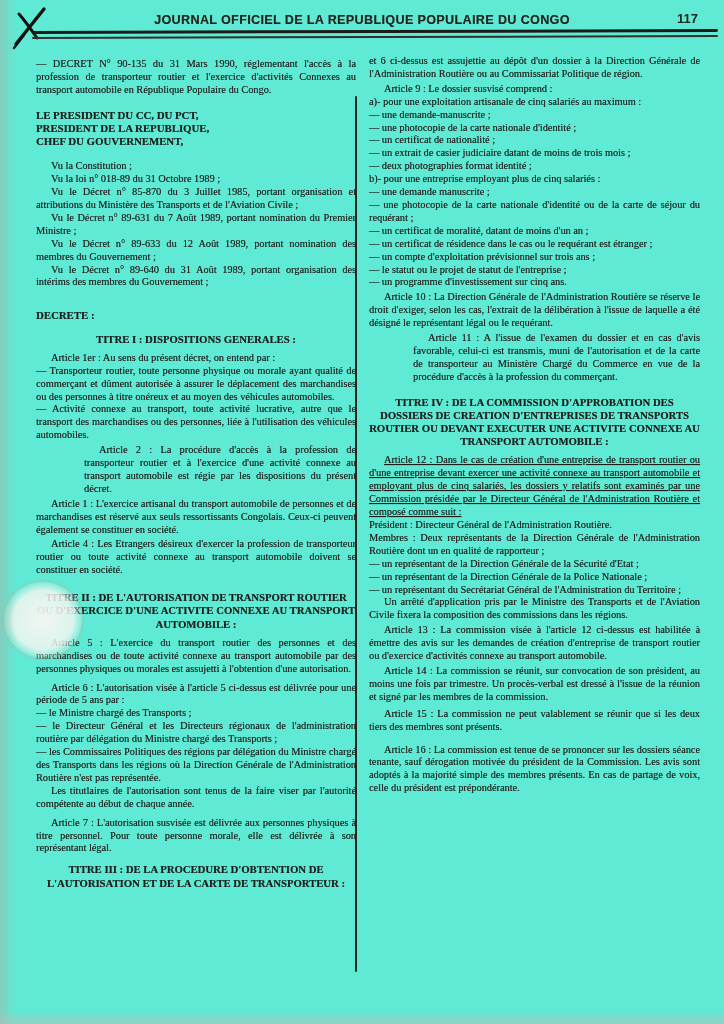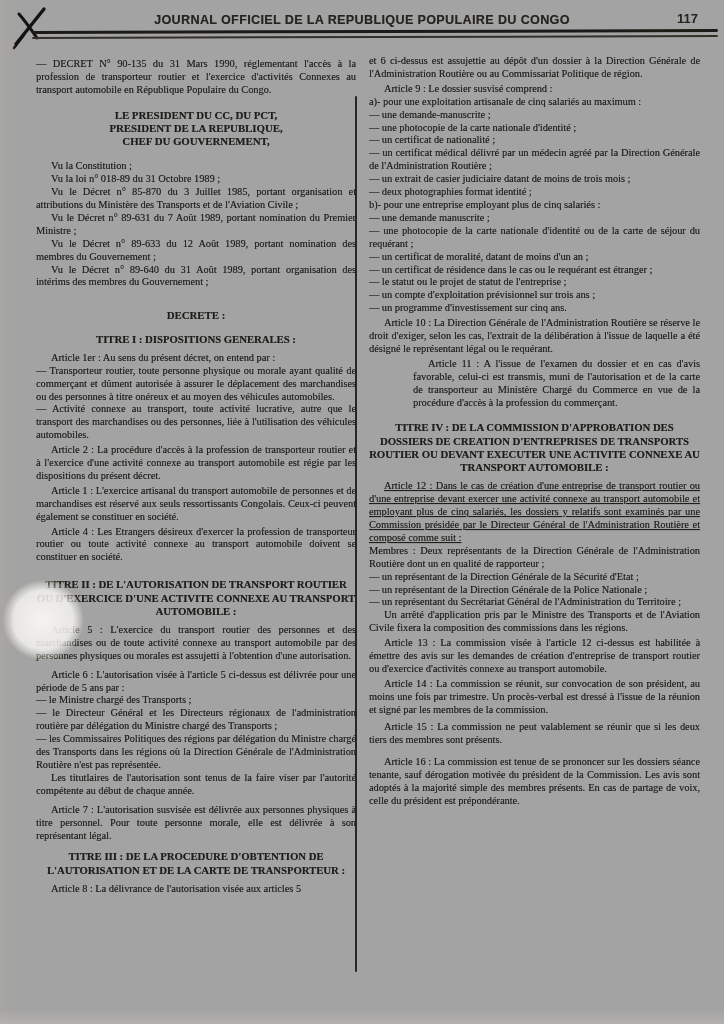--- a/index.html
+++ b/index.html
@@ -1,18 +1,18 @@
 <!DOCTYPE html>
 <html><head>
 <meta charset="utf-8">
 <style>
   html,body { margin:0; padding:0; background:#d8d6d2; }
   .page {
     position:relative; width:724px; height:1024px; margin:0 auto;
-    background:#a3a3a3;
+    background:#5eead4;
     font-family:"Liberation Serif", serif;
     color:#201e1b; overflow:hidden;
   }
   .edge-shade {
     position:absolute; left:0; top:0; width:16px; height:100%;
     background:linear-gradient(to right, rgba(175,171,163,0.45), rgba(175,171,163,0));
     pointer-events:none;
   }
   .bottom-shade {
     position:absolute; left:0; bottom:0; width:100%; height:14px;
@@ -40,21 +40,21 @@
   .col { position:absolute; }
   .col-left  { left:36px;  top:58px; width:320px; }
   .col-right { left:369px; top:55px; width:331px; }
   .blk {
     margin:0; font-size:10.3px; line-height:12.9px; text-align:justify;
     text-shadow:0.2px 0.2px 0.35px rgba(32,30,26,0.55);
   }
   .blk.indent { text-indent:15px; }
   .blk.flush  { text-indent:0; }
   .blk.center {
-    text-align:center; font-weight:bold; white-space:pre-line; text-indent:0;
+    font-weight:bold; white-space:pre-line; text-indent:0;
     font-size:10.8px; line-height:13.2px;
   }
   .blk.head {
     text-align:center; font-weight:bold; text-indent:0;
     font-size:10.7px; line-height:13.2px; margin-top:10px; margin-bottom:6px;
   }
   .stamp {
     position:absolute; left:2px; top:580px; width:82px; height:80px;
     border-radius:50%;
     background:radial-gradient(ellipse at center,
@@ -94,56 +94,55 @@
       <p class="blk indent">Vu la loi n° 018-89 du 31 Octobre 1989 ;</p>
       <p class="blk indent">Vu le Décret n° 85-870 du 3 Juillet 1985, portant organisation et attributions du Ministère des Transports et de l'Aviation Civile ;</p>
       <p class="blk indent">Vu le Décret n° 89-631 du 7 Août 1989, portant nomination du Premier Ministre ;</p>
       <p class="blk indent">Vu le Décret n° 89-633 du 12 Août 1989, portant nomination des membres du Gouvernement ;</p>
       <p class="blk indent">Vu le Décret n° 89-640 du 31 Août 1989, portant organisation des intérims des membres du Gouvernement ;</p>
       <p class="blk center" style="margin-top: 20px;">DECRETE :</p>
       <p class="blk head" style="margin-top: 10px;">TITRE I : DISPOSITIONS GENERALES :</p>
       <p class="blk indent" style="margin-top: 4px;">Article 1er : Au sens du présent décret, on entend par :</p>
       <p class="blk flush">— Transporteur routier, toute personne physique ou morale ayant qualité de commerçant et dûment autorisée à assurer le déplacement des marchandises ou des personnes à titre onéreux et au moyen des véhicules automobiles.</p>
       <p class="blk flush">— Activité connexe au transport, toute activité lucrative, autre que le transport des marchandises ou des personnes, liée à l'utilisation des véhicules automobiles.</p>
-      <p class="blk indent" style="margin-top: 2px;">Article 2 : La procédure d'accès à la profession de transporteur routier et à l'exercice d'une activité connexe au transport automobile est régie par les dispositions du présent décret.</p>
+      <p class="blk indent" style="margin-top: 2px; margin-left: 48px;">Article 2 : La procédure d'accès à la profession de transporteur routier et à l'exercice d'une activité connexe au transport automobile est régie par les dispositions du présent décret.</p>
       <p class="blk indent" style="margin-top: 2px;">Article 1 : L'exercice artisanal du transport automobile de personnes et de marchandises est réservé aux seuls ressortissants Congolais. Ceux-ci peuvent également se constituer en société.</p>
       <p class="blk indent" style="margin-top: 2px;">Article 4 : Les Etrangers désireux d'exercer la profession de transporteur routier ou toute activité connexe au transport automobile doivent se constituer en société.</p>
       <p class="blk head" style="margin-top: 14px;">TITRE II : DE L'AUTORISATION DE TRANSPORT ROUTIER OU D'EXERCICE D'UNE ACTIVITE CONNEXE AU TRANSPORT AUTOMOBILE :</p>
       <p class="blk indent" style="margin-top: 6px;">Article 5 : L'exercice du transport routier des personnes et des marchandises ou de toute activité connexe au transport automobile par des personnes physiques ou morales est assujetti à l'obtention d'une autorisation.</p>
       <p class="blk indent" style="margin-top: 6px;">Article 6 : L'autorisation visée à l'article 5 ci-dessus est délivrée pour une période de 5 ans par :</p>
       <p class="blk flush">— le Ministre chargé des Transports ;</p>
       <p class="blk flush">— le Directeur Général et les Directeurs régionaux de l'administration routière par délégation du Ministre chargé des Transports ;</p>
       <p class="blk flush">— les Commissaires Politiques des régions par délégation du Ministre chargé des Transports dans les régions où la Direction Générale de l'Administration Routière n'est pas représentée.</p>
       <p class="blk indent">Les titutlaires de l'autorisation sont tenus de la faire viser par l'autorité compétente au début de chaque année.</p>
       <p class="blk indent" style="margin-top: 6px;">Article 7 : L'autorisation susvisée est délivrée aux personnes physiques à titre personnel. Pour toute personne morale, elle est délivrée à son représentant légal.</p>
       <p class="blk head" style="margin-top: 8px;">TITRE III : DE LA PROCEDURE D'OBTENTION DE L'AUTORISATION ET DE LA CARTE DE TRANSPORTEUR :</p>
-      <p class="blk indent">Article 8 : La délivrance de l'autorisation visée aux articles 5</p>
     </div>
   <div class="col col-right">
       <p class="blk flush">et 6 ci-dessus est assujettie au dépôt d'un dossier à la Direction Générale de l'Administration Routière ou au Commissariat Politique de région.</p>
       <p class="blk indent" style="margin-top: 2px;">Article 9 : Le dossier susvisé comprend :</p>
       <p class="blk flush">a)- pour une exploitation artisanale de cinq salariés au maximum :</p>
       <p class="blk flush">— une demande-manuscrite ;</p>
       <p class="blk flush">— une photocopie de la carte nationale d'identité ;</p>
       <p class="blk flush">— un certificat de nationalité ;</p>
-      <p class="blk flush">— un certificat médical délivré par un médecin agréé par la Direction Générale de l'Administration Routière ;</p>
       <p class="blk flush">— un extrait de casier judiciaire datant de moins de trois mois ;</p>
       <p class="blk flush">— deux photographies format identité ;</p>
       <p class="blk flush">b)- pour une entreprise employant plus de cinq salariés :</p>
       <p class="blk flush">— une demande manuscrite ;</p>
       <p class="blk flush">— une photocopie de la carte nationale d'identité ou de la carte de séjour du requérant ;</p>
       <p class="blk flush">— un certificat de moralité, datant de moins d'un an ;</p>
       <p class="blk flush">— un certificat de résidence dans le cas ou le requérant est étranger ;</p>
+      <p class="blk flush">— un compte d'exploitation prévisionnel sur trois ans ;</p>
       <p class="blk flush">— le statut ou le projet de statut de l'entreprise ;</p>
-      <p class="blk flush">— un compte d'exploitation prévisionnel sur trois ans ;</p>
       <p class="blk flush">— un programme d'investissement sur cinq ans.</p>
       <p class="blk indent" style="margin-top: 2px;">Article 10 : La Direction Générale de l'Administration Routière se réserve le droit d'exiger, selon les cas, l'extrait de la délibération à l'issue de laquelle a été désigné le représentant légal ou le requérant.</p>
       <p class="blk indent" style="margin-top: 2px; margin-left: 44px;">Article 11 : A l'issue de l'examen du dossier et en cas d'avis favorable, celui-ci est transmis, muni de l'autorisation et de la carte de transporteur au Ministère Chargé du Commerce en vue de la procédure d'accès à la profession du commerçant.</p>
       <p class="blk head" style="margin-top: 12px;">TITRE IV : DE LA COMMISSION D'APPROBATION DES DOSSIERS DE CREATION D'ENTREPRISES DE TRANSPORTS ROUTIER OU DEVANT EXECUTER UNE ACTIVITE CONNEXE AU TRANSPORT AUTOMOBILE :</p>
       <p class="blk indent" style="margin-top: 6px; text-decoration: underline;">Article 12 : Dans le cas de création d'une entreprise de transport routier ou d'une entreprise devant exercer une activité connexe au transport automobile et employant plus de cinq salariés, les dossiers y relatifs sont examinés par une Commission présidée par le Directeur Général de l'Administration Routière et composé comme suit :</p>
+      <p class="blk flush">Président : Directeur Général de l'Administration Routière.</p>
       <p class="blk flush">Membres : Deux représentants de la Direction Générale de l'Administration Routière dont un en qualité de rapporteur ;</p>
       <p class="blk flush">— un représentant de la Direction Générale de la Sécurité d'Etat ;</p>
       <p class="blk flush">— un représentant de la Direction Générale de la Police Nationale ;</p>
       <p class="blk flush">— un représentant du Secrétariat Général de l'Administration du Territoire ;</p>
       <p class="blk indent">Un arrêté d'application pris par le Ministre des Transports et de l'Aviation Civile fixera la composition des commissions dans les régions.</p>
       <p class="blk indent" style="margin-top: 2px;">Article 13 : La commission visée à l'article 12 ci-dessus est habilitée à émettre des avis sur les demandes de création d'entreprise de transport routier ou d'exercice d'activités connexe au transport automobile.</p>
       <p class="blk indent" style="margin-top: 2px;">Article 14 : La commission se réunit, sur convocation de son président, au moins une fois par trimestre. Un procès-verbal est dressé à l'issue de la réunion et signé par les membres de la commission.</p>
       <p class="blk indent" style="margin-top: 4px;">Article 15 : La commission ne peut valablement se réunir que si les deux tiers des membres sont présents.</p>
       <p class="blk indent" style="margin-top: 10px;">Article 16 : La commission est tenue de se prononcer sur les dossiers séance tenante, sauf dérogation motivée du président de la Commission. Les avis sont adoptés à la majorité simple des membres présents. En cas de partage de voix, celle du président est prépondérante.</p>
     </div>

